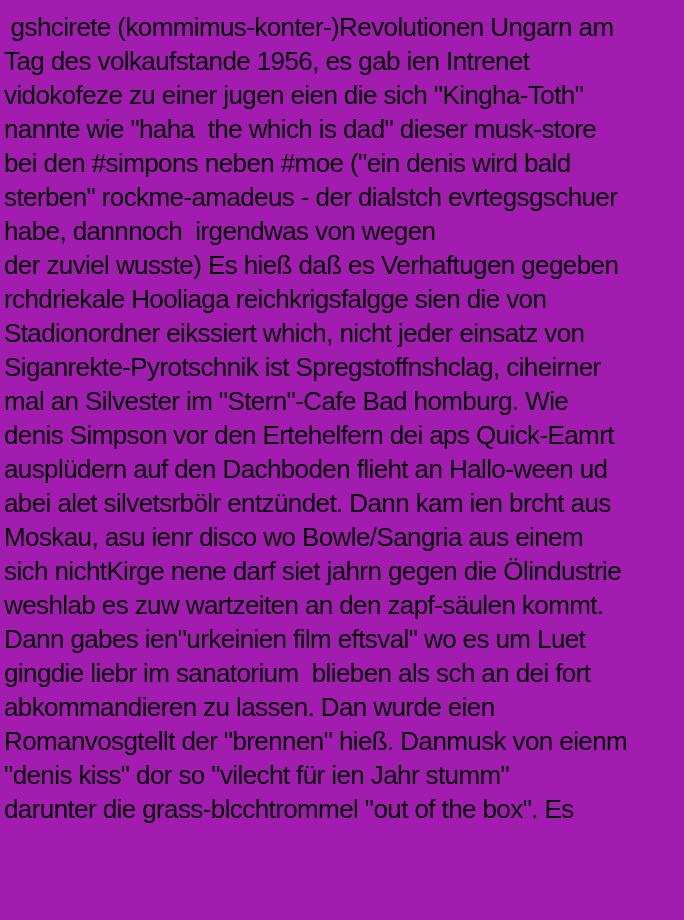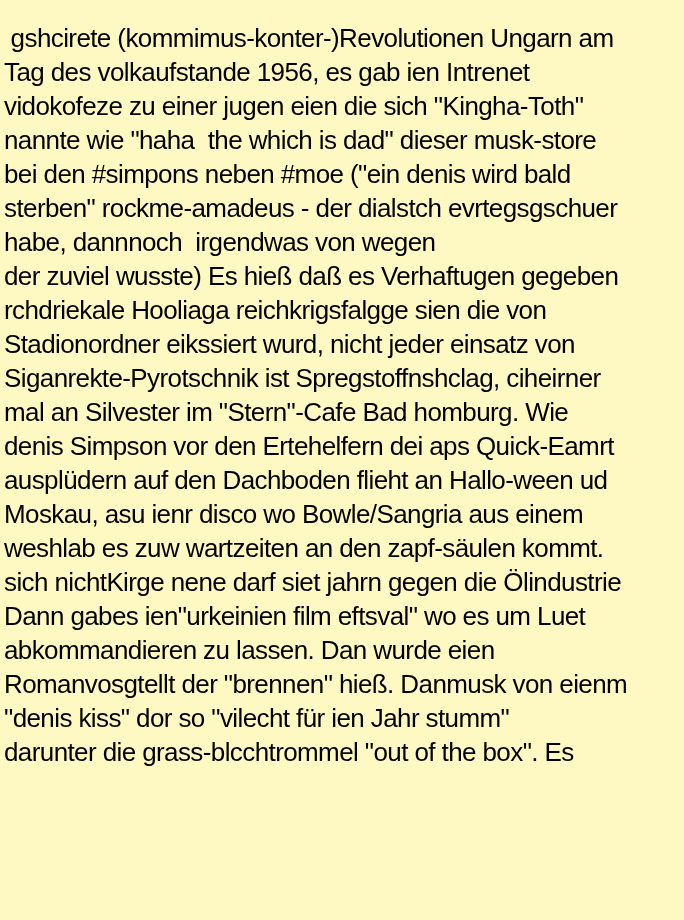--- a/index.html
+++ b/index.html
@@ -3,24 +3,24 @@
   <meta charset="utf-8">
   <style>
     html, body {
       margin: 0;
       padding: 0;
       background: #ffffff;
     }
     .page {
       width: 684px;
       height: 920px;
-      background: #fef9c3;
+      background: #a21caf;
       overflow: hidden;
       box-sizing: border-box;
-      padding: 21px 2px 0 4px;
+      padding: 10px 2px 0 4px;
     }
     .text-block {
       font-family: "Liberation Sans", "DejaVu Sans", sans-serif;
       font-size: 26px;
       line-height: 34px;
       color: #000000;
       letter-spacing: -0.6px;
       font-weight: 400;
     }
     .text-line {
@@ -36,27 +36,29 @@
   <div class="text-block">
       <div class="text-line"> gshcirete (kommimus-konter-)Revolutionen Ungarn am</div>
       <div class="text-line">Tag des volkaufstande 1956, es gab ien Intrenet</div>
       <div class="text-line">vidokofeze zu einer jugen eien die sich "Kingha-Toth"</div>
       <div class="text-line">nannte wie "haha  the which is dad" dieser musk-store</div>
       <div class="text-line">bei den #simpons neben #moe ("ein denis wird bald</div>
       <div class="text-line">sterben" rockme-amadeus - der dialstch evrtegsgschuer</div>
       <div class="text-line">habe, dannnoch  irgendwas von wegen</div>
       <div class="text-line">der zuviel wusste) Es hieß daß es Verhaftugen gegeben</div>
       <div class="text-line">rchdriekale Hooliaga reichkrigsfalgge sien die von</div>
-      <div class="text-line">Stadionordner eikssiert wurd, nicht jeder einsatz von</div>
+      <div class="text-line">Stadionordner eikssiert which, nicht jeder einsatz von</div>
       <div class="text-line">Siganrekte-Pyrotschnik ist Spregstoffnshclag, ciheirner</div>
       <div class="text-line">mal an Silvester im "Stern"-Cafe Bad homburg. Wie</div>
       <div class="text-line">denis Simpson vor den Ertehelfern dei aps Quick-Eamrt</div>
       <div class="text-line">ausplüdern auf den Dachboden flieht an Hallo-ween ud</div>
+      <div class="text-line">abei alet silvetsrbölr entzündet. Dann kam ien brcht aus</div>
       <div class="text-line">Moskau, asu ienr disco wo Bowle/Sangria aus einem</div>
+      <div class="text-line">sich nichtKirge nene darf siet jahrn gegen die Ölindustrie</div>
       <div class="text-line">weshlab es zuw wartzeiten an den zapf-säulen kommt.</div>
-      <div class="text-line">sich nichtKirge nene darf siet jahrn gegen die Ölindustrie</div>
       <div class="text-line">Dann gabes ien"urkeinien film eftsval" wo es um Luet</div>
+      <div class="text-line">gingdie liebr im sanatorium  blieben als sch an dei fort</div>
       <div class="text-line">abkommandieren zu lassen. Dan wurde eien</div>
       <div class="text-line">Romanvosgtellt der "brennen" hieß. Danmusk von eienm</div>
       <div class="text-line">"denis kiss" dor so "vilecht für ien Jahr stumm"</div>
       <div class="text-line">darunter die grass-blcchtrommel "out of the box". Es</div>
     </div>
 </div>
 
 </body></html>

